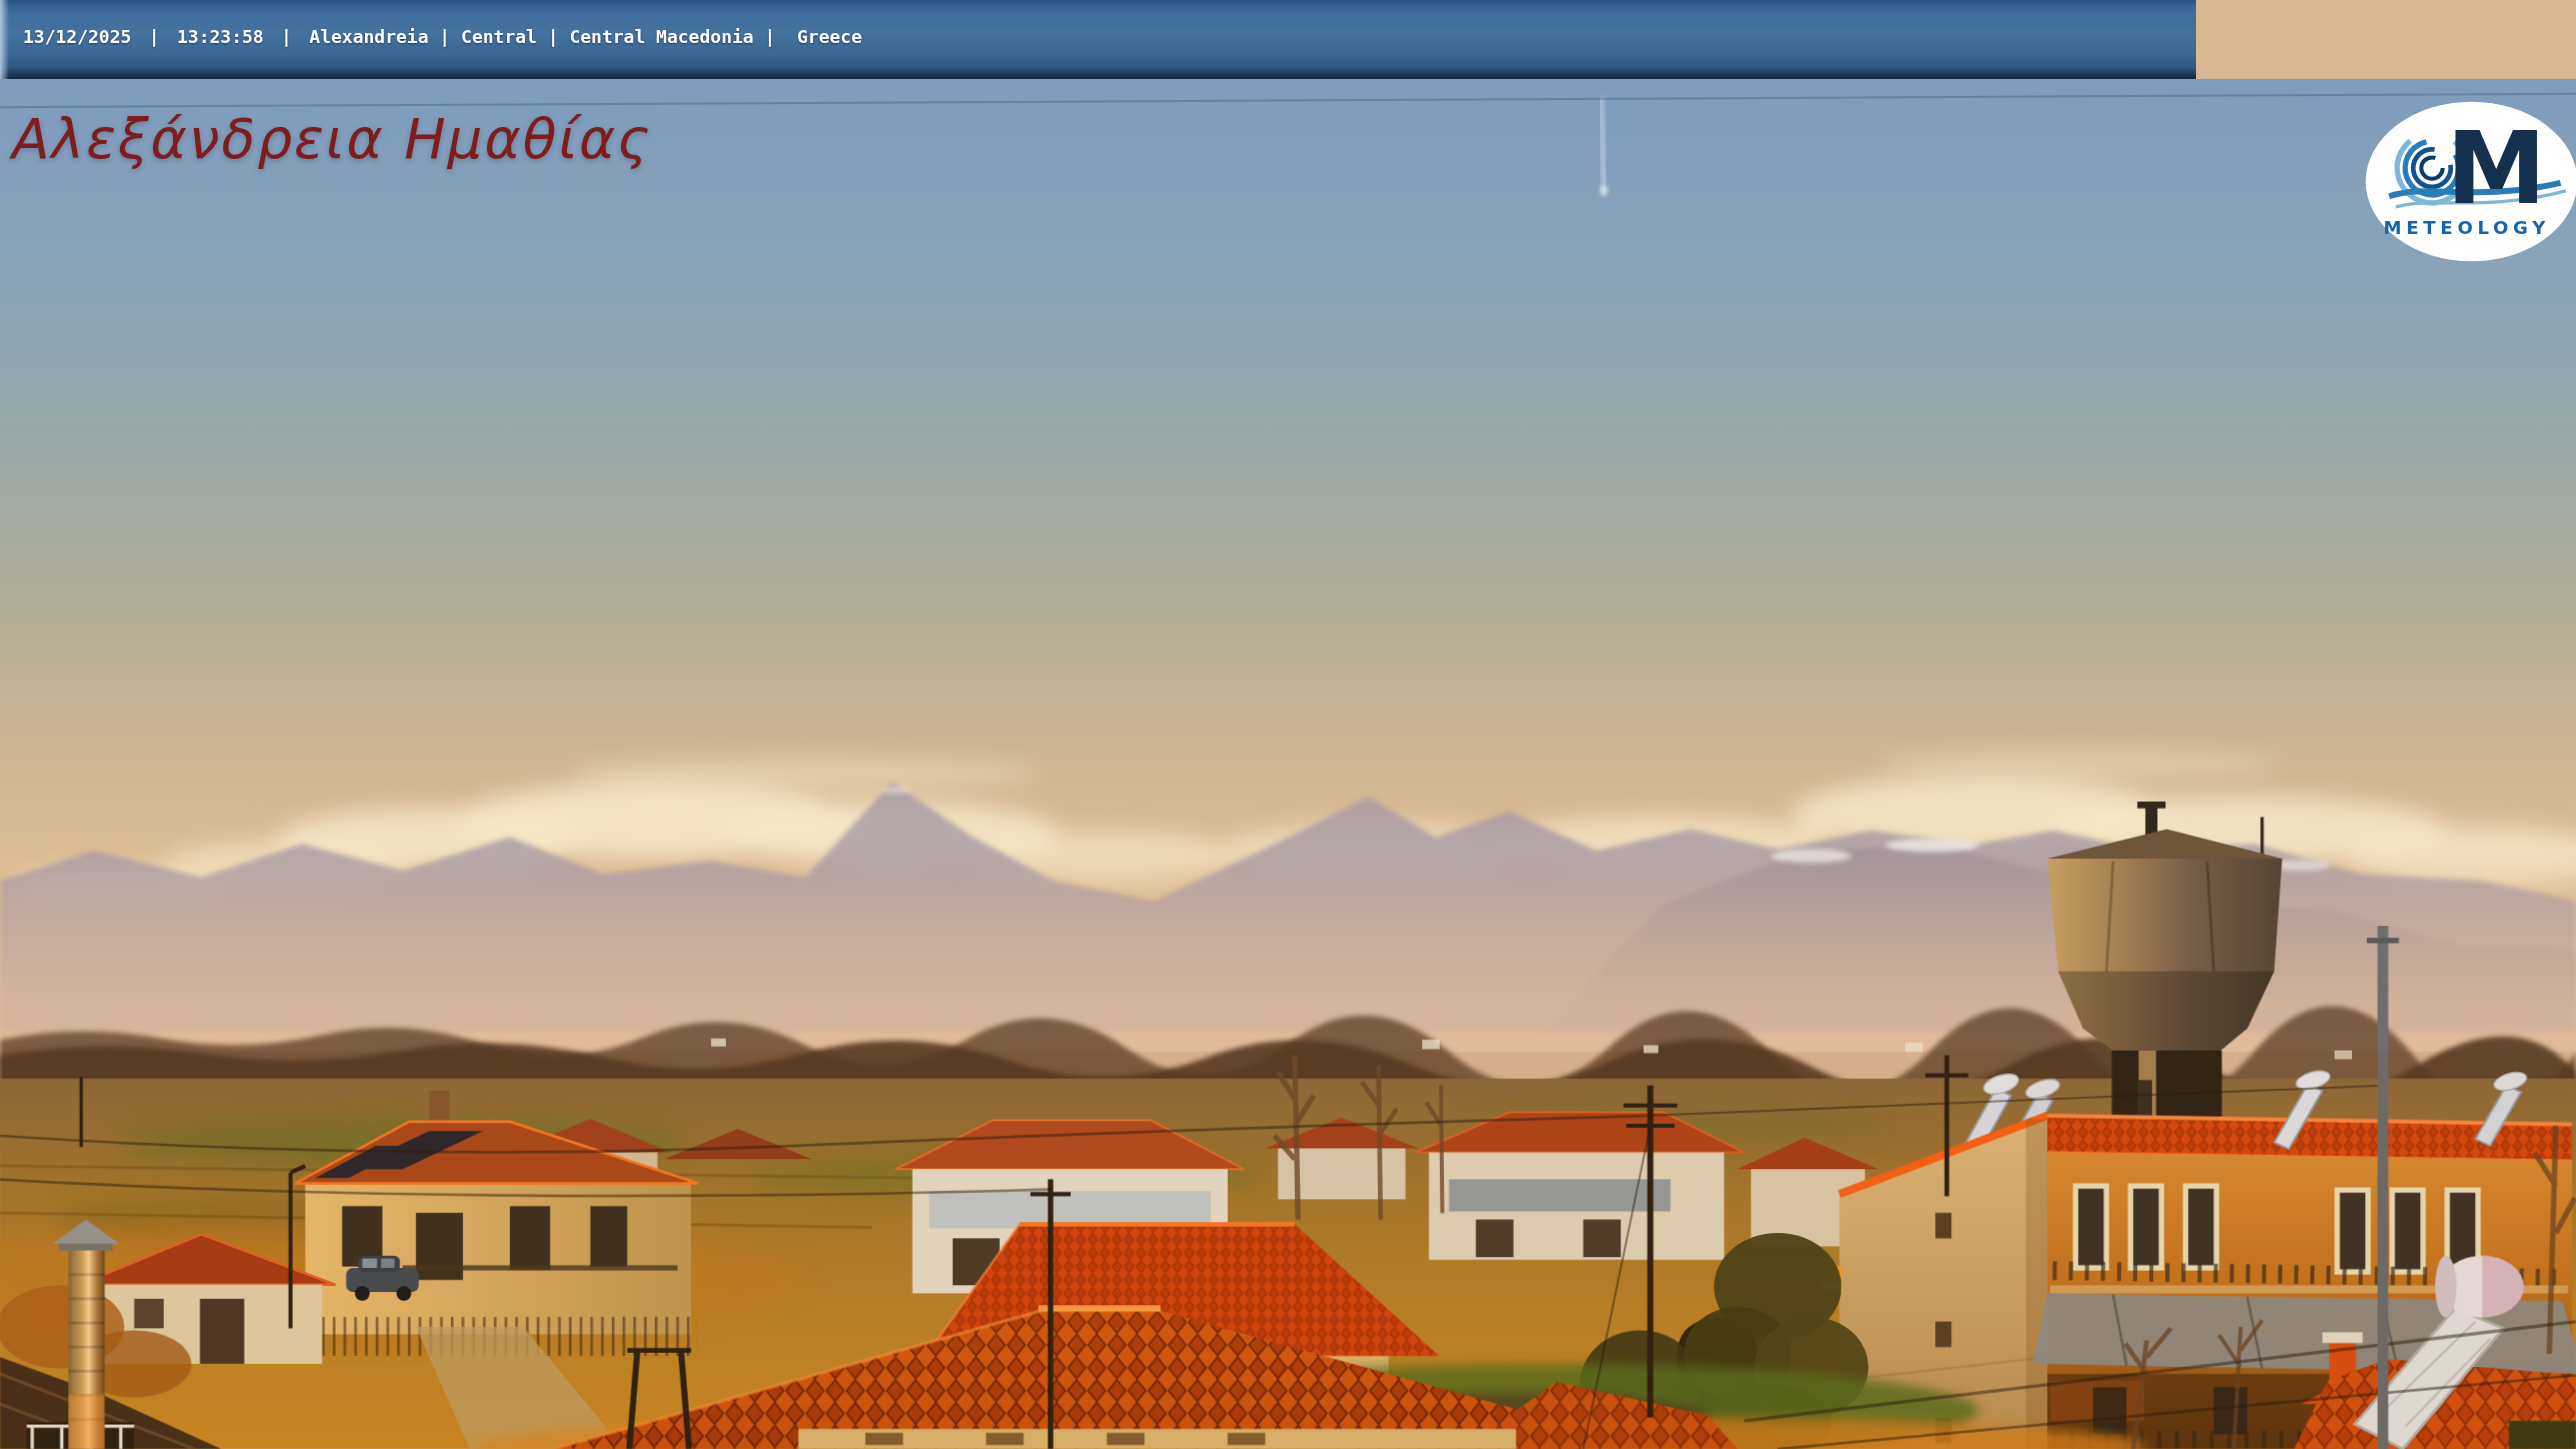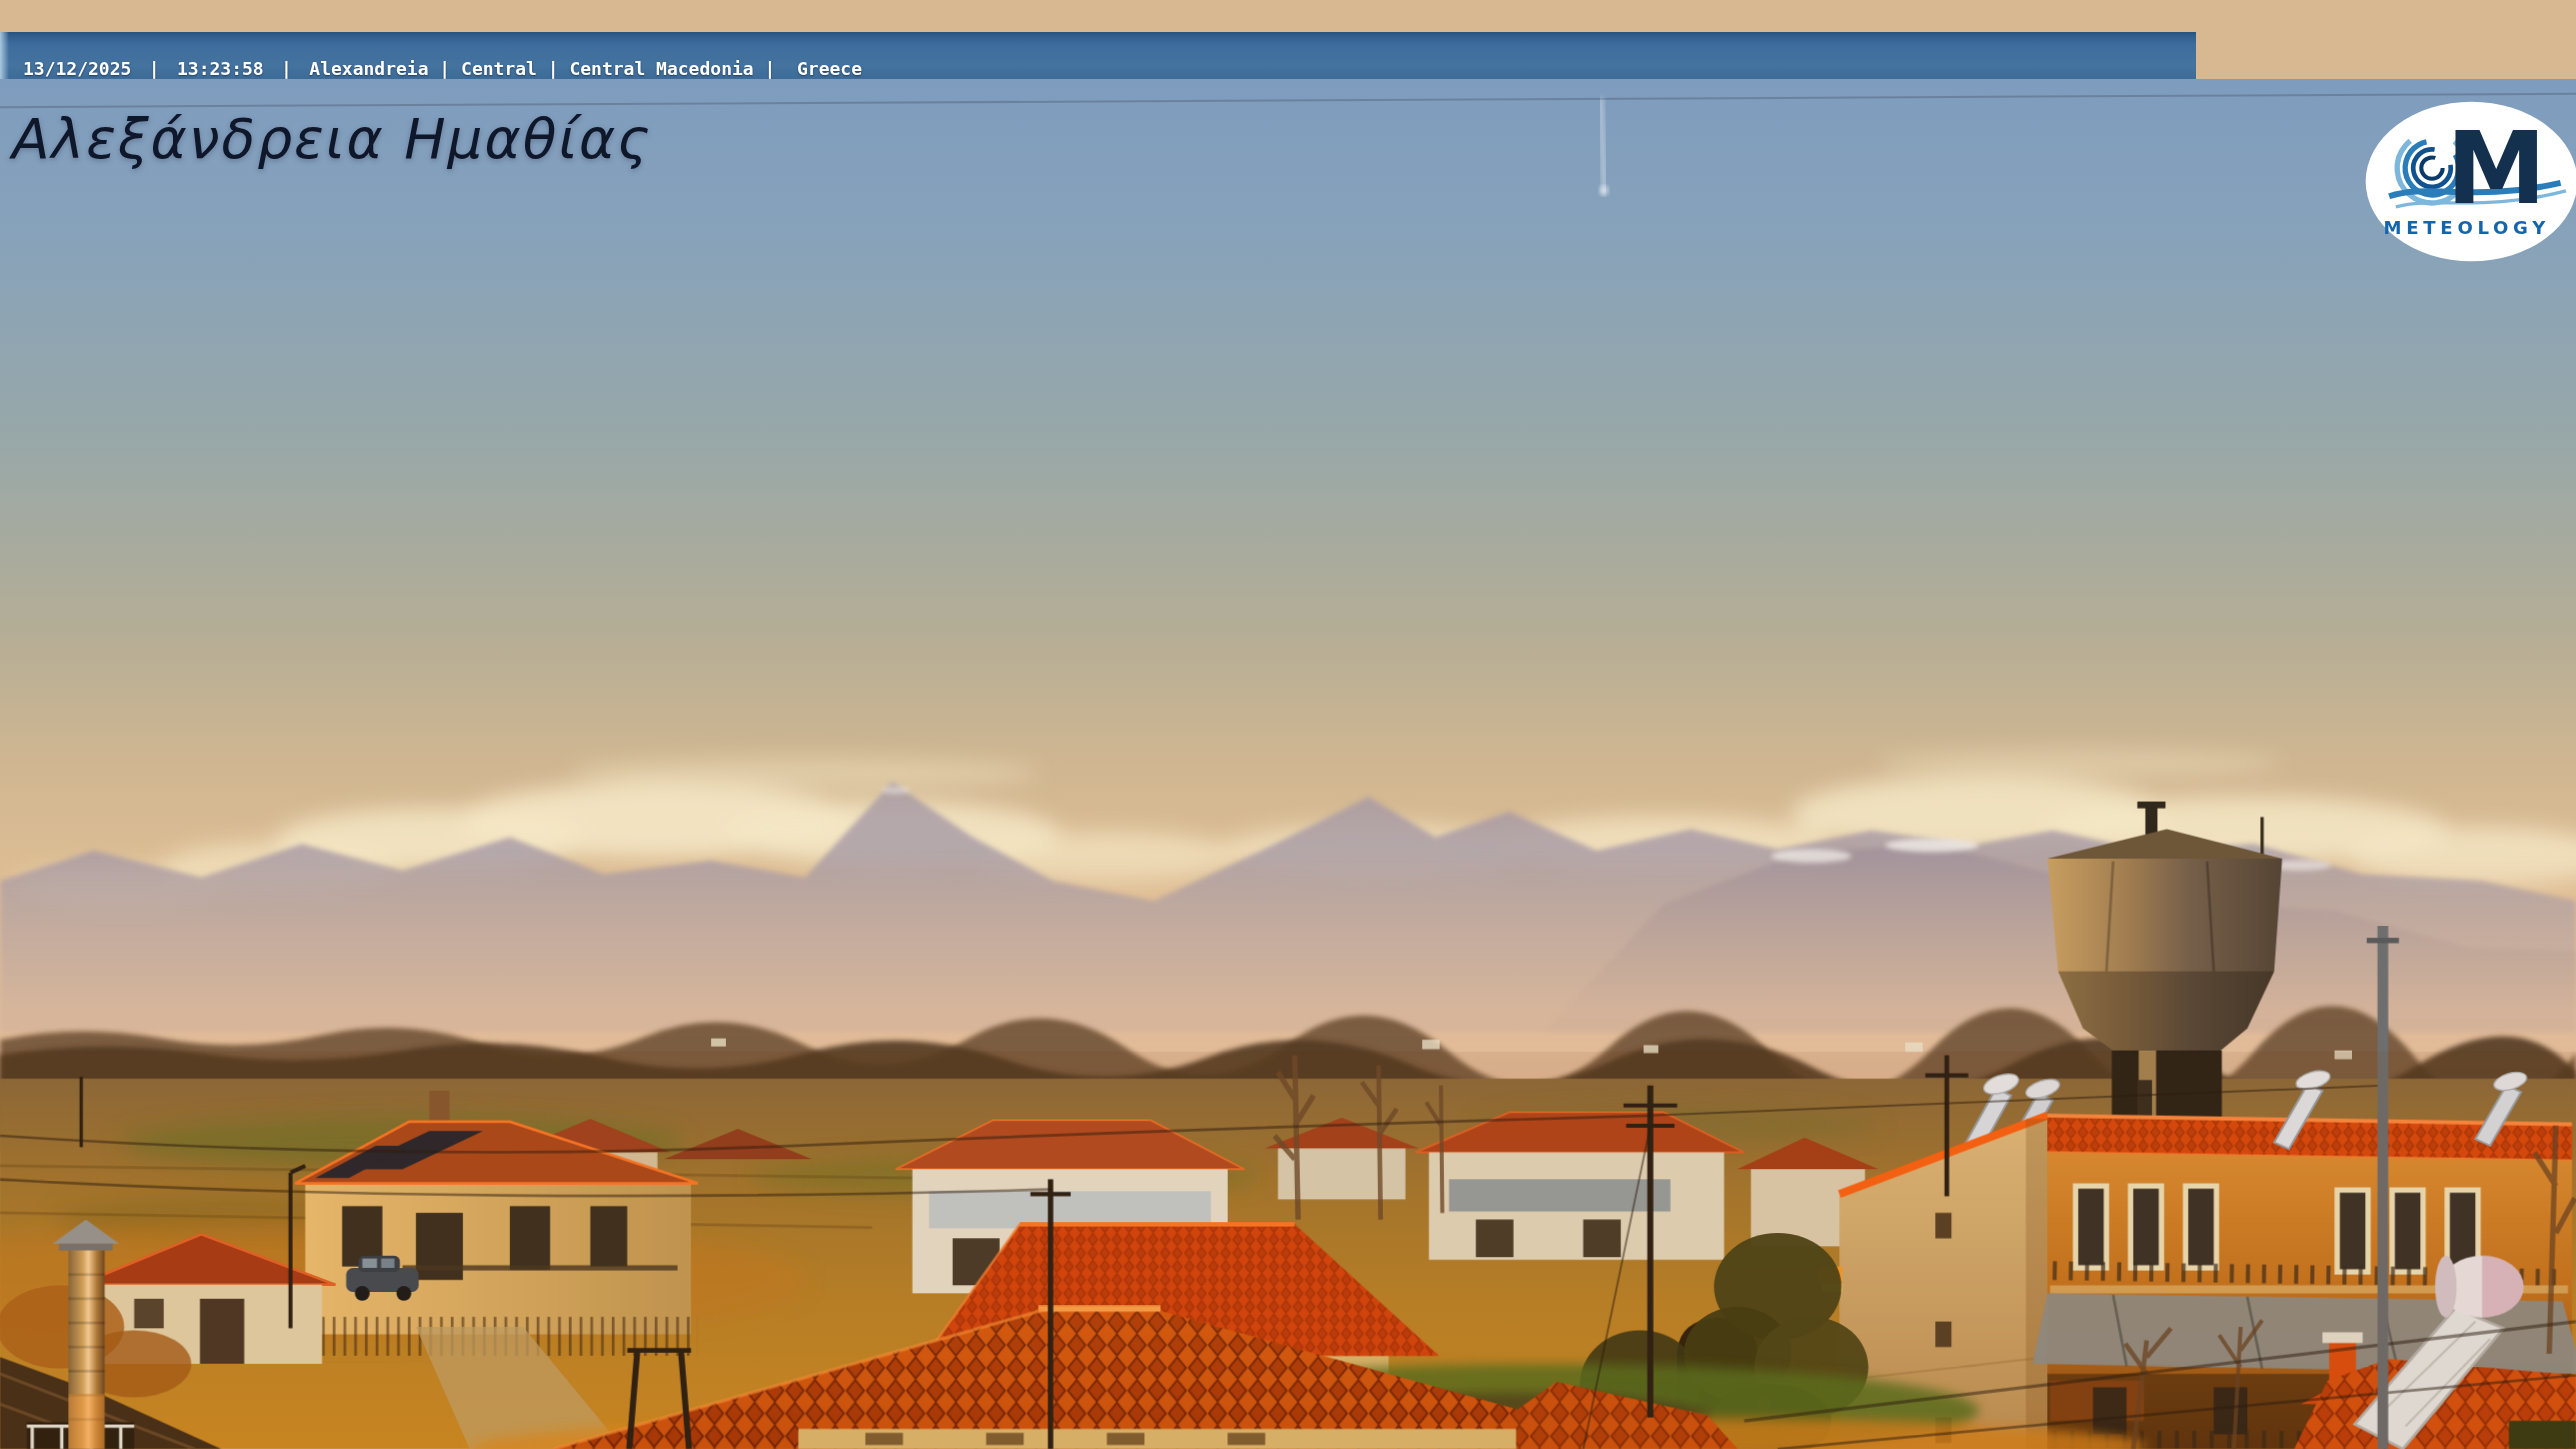--- a/index.html
+++ b/index.html
@@ -4,37 +4,37 @@
 <style>
   html,body{margin:0;padding:0;}
   body{
     width:2576px;height:1449px;overflow:hidden;position:relative;
     background:#d8b890;font-family:"DejaVu Sans",sans-serif;
   }
   
   .topbar{
     position:absolute;left:0;top:0;width:2196px;height:79px;
     background:linear-gradient(180deg,#27527f 0%,#305d8c 5%,#3e6c9d 16%,#44739f 42%,#3a6694 70%,#2d5681 86%,#17314f 96%,#122a46 100%);
-    display:flex;align-items:center;box-sizing:border-box;padding:0 0 6.7px 23px;margin-top:32px;
+    display:flex;align-items:center;box-sizing:border-box;padding:0 0 6.7px 23px;
   }
   .topbar::before{
     content:"";position:absolute;left:0;top:0;width:9.4px;height:100%;
     background:linear-gradient(90deg,rgba(190,215,235,.85),rgba(190,215,235,0));
   }
   .topbar span{
     font-family:"DejaVu Sans Mono","Liberation Mono",monospace;
     font-weight:bold;font-size:18px;color:#ffffff;white-space:pre;
     text-shadow:0 1.3px 2px rgba(10,25,45,.55);
   }
   .topbar .sep{margin:0 17.4px;}
   
   .cam-title{
     position:absolute;left:12px;top:107px;
     font-size:55px;font-style:italic;font-weight:400;letter-spacing:2px;
-    color:#0f172a;text-shadow:0 2px 5.4px rgba(70,85,110,.45);
+    color:#7f1d1d;text-shadow:0 2px 5.4px rgba(70,85,110,.45);
   }
   
   .logo{
     position:absolute;left:2365px;top:101px;width:213px;height:161px;
   }
   
   .scene{position:absolute;left:0;top:79px;width:2576px;height:1370px;display:block;}
 </style>
 </head>
 <body>

